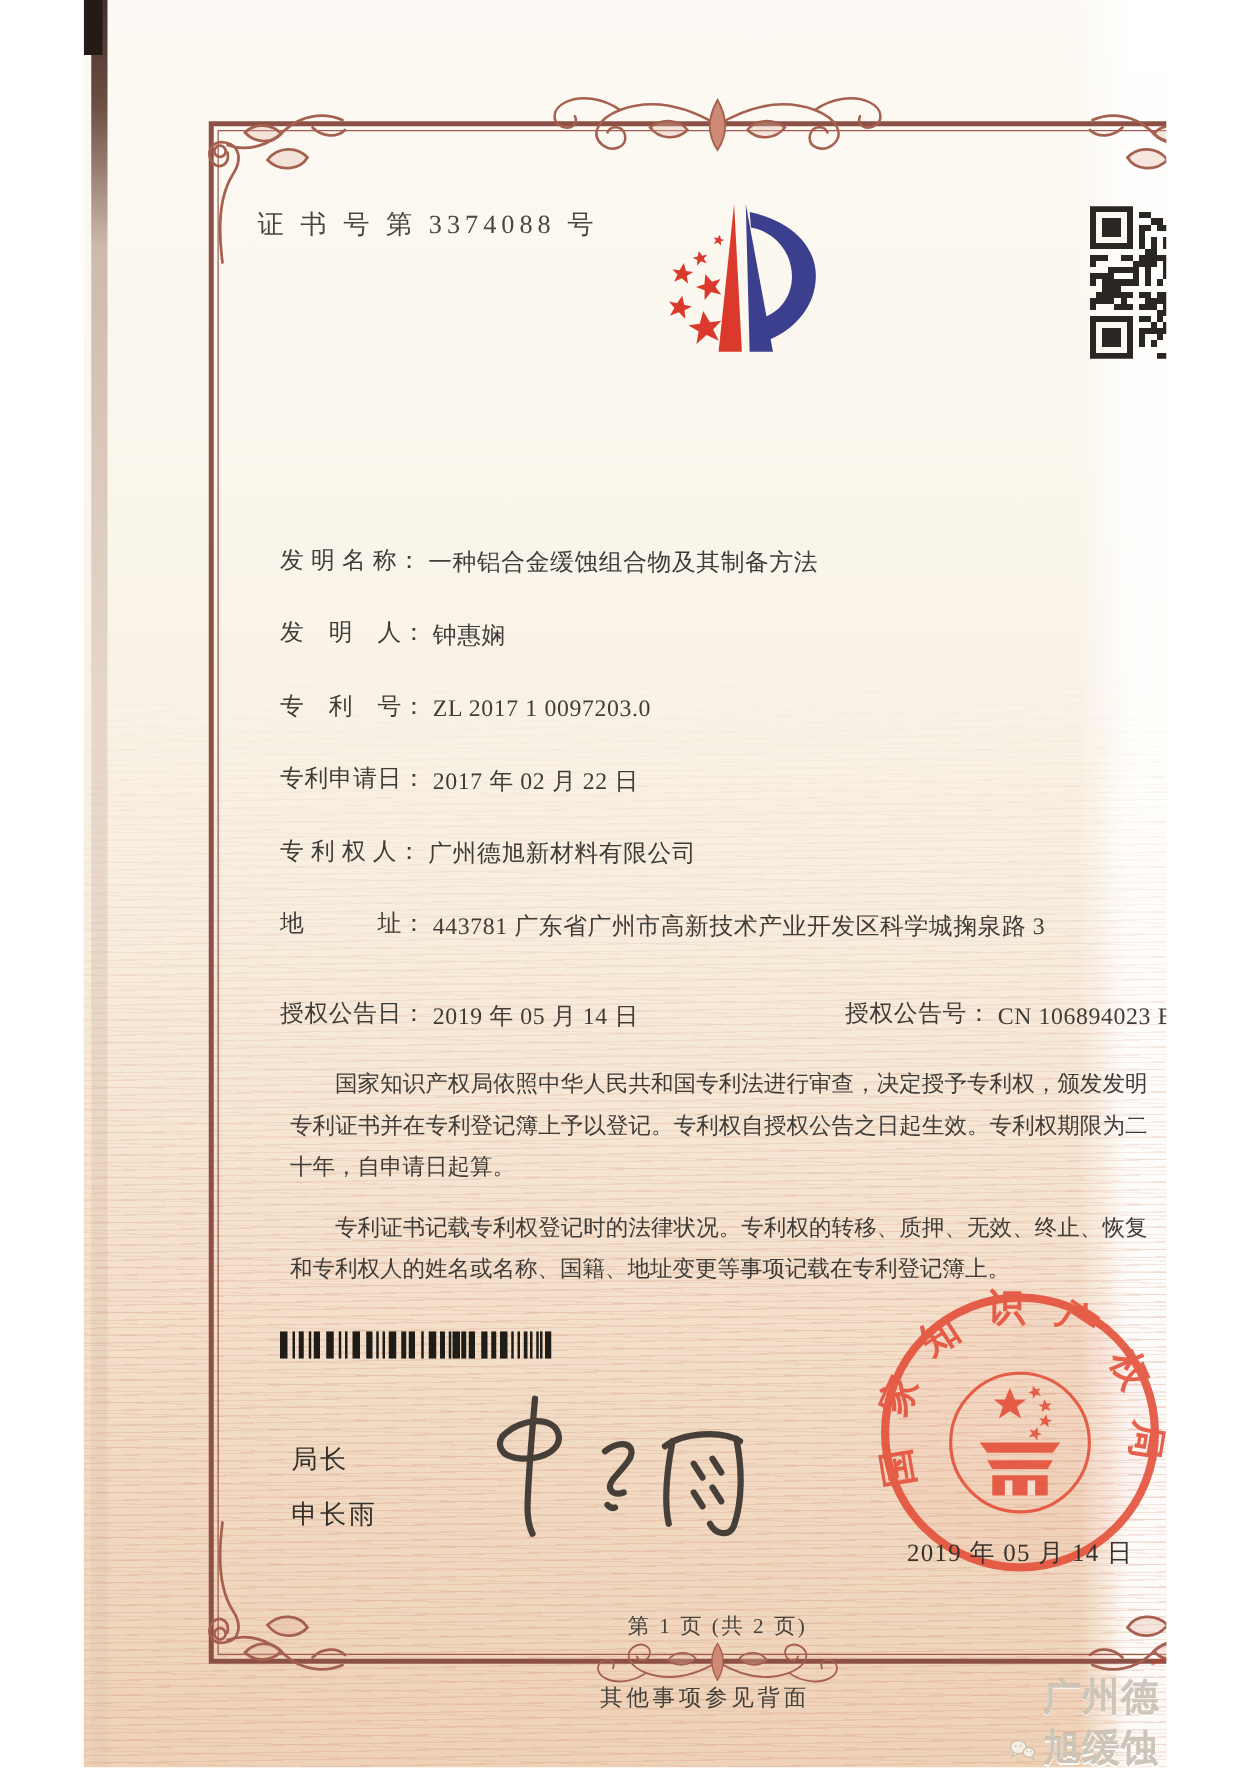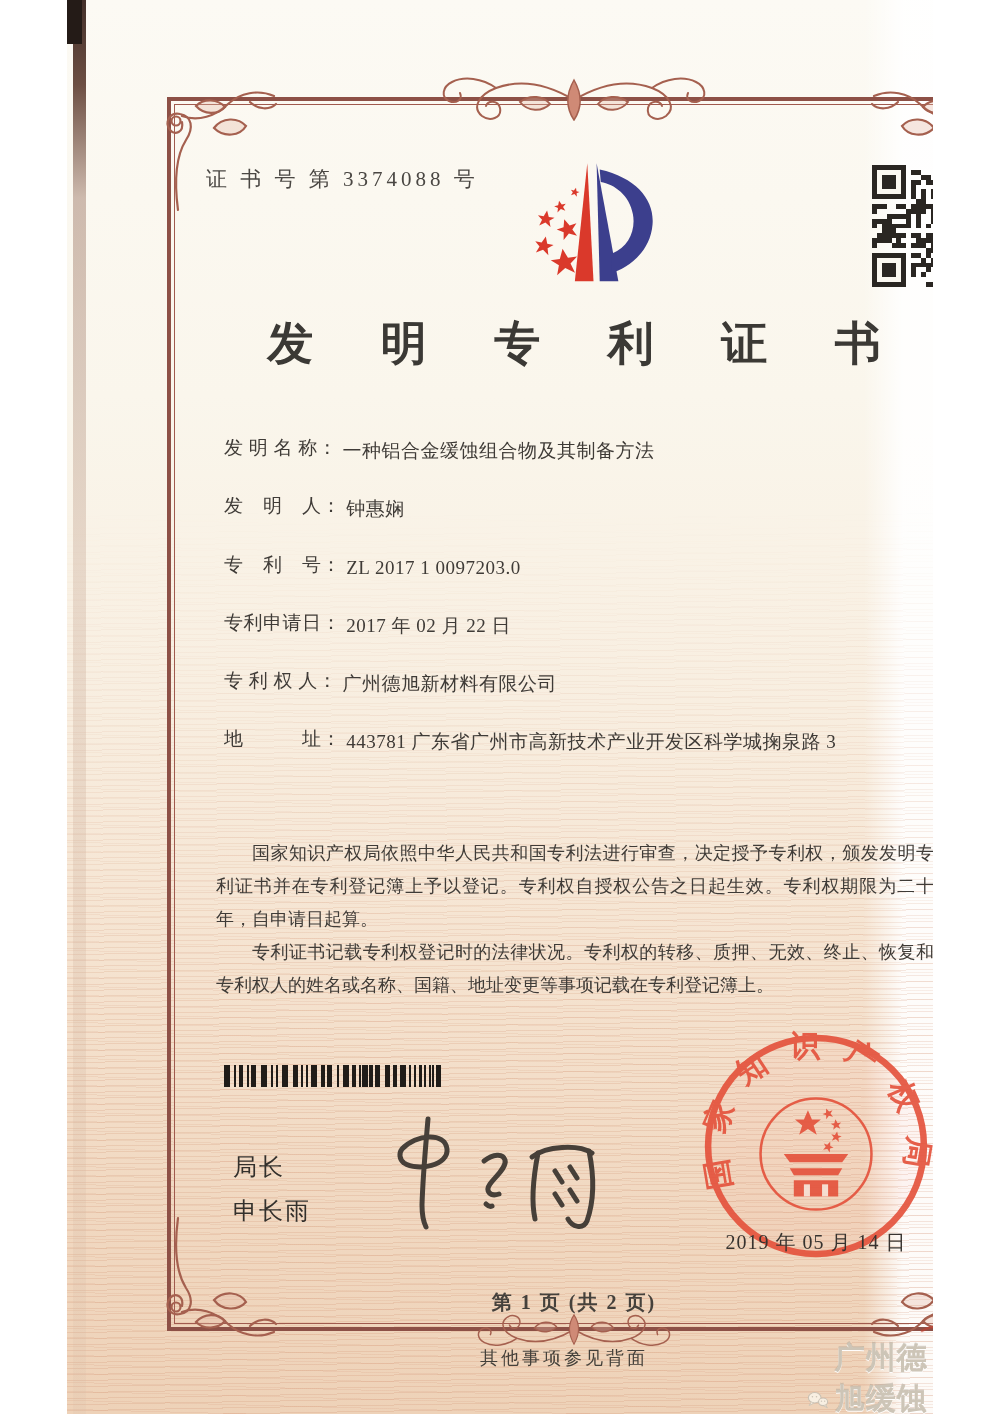--- a/index.html
+++ b/index.html
@@ -41,34 +41,34 @@
     font-size:46px;font-weight:600;color:#3b3935;letter-spacing:28px;padding-left:28px;box-sizing:border-box;}
 
   .f-row{position:absolute;left:53px;width:714px;font-size:19px;color:#3f3b37;letter-spacing:.5px;}
   .f-label{display:inline-block;vertical-align:top;}
   .f-value{display:inline-block;vertical-align:top;max-width:560px;line-height:1.65;}
   .vline{display:block;}
   .r1{top:334px}.r2{top:392px}.r3{top:451px}.r4{top:509px}.r5{top:567px}.r6{top:625px}.r7{top:697px}
   .grant-no{position:absolute;left:452px;top:0;white-space:nowrap;}
 
   .paras{position:absolute;left:45px;top:736px;width:718px;font-size:18px;line-height:33px;color:#3f3b37;}
-  .paras p{margin:0;text-indent:2em;text-align:justify;}
+  .paras p{margin:16px;text-indent:2em;text-align:justify;font-family:Liberation Mono, monospace;}
 
   .barcode{position:absolute;left:53px;top:964px;width:250px;height:22px;display:flex;align-items:stretch;overflow:hidden;}
   .barcode .b{height:100%;flex:0 0 auto;background:#201c18;}
   .barcode .s{height:100%;flex:0 0 auto;}
 
-  .signer{position:absolute;left:62px;top:1044px;font-size:24px;color:#33302c;letter-spacing:2px;line-height:44px;}
+  .signer{position:absolute;left:62px;top:1044px;font-size:21px;color:#33302c;letter-spacing:2px;line-height:44px;}
   .signer div{white-space:nowrap;}
   .signature{position:absolute;left:195px;top:1008px;}
 
   .seal{position:absolute;left:528px;top:928px;opacity:.9;}
   .seal-date{position:absolute;left:528px;top:1128px;width:234px;text-align:center;
     font-size:20px;color:#37332f;letter-spacing:1px;}
-  .page-info{position:absolute;left:0;top:1188px;width:100%;text-align:center;font-size:20px;color:#45413c;letter-spacing:2px;font-weight:bold;}
+  .page-info{position:absolute;left:0;top:1188px;width:100%;text-align:center;font-size:17px;color:#45413c;letter-spacing:2px;}
 
   .back-note{position:absolute;left:413px;top:1346px;font-size:18px;color:#44403a;letter-spacing:3px;}
   .watermark{position:absolute;left:740px;top:1338px;display:flex;align-items:center;gap:6px;}
   .wm-text{font-size:30px;font-weight:700;color:#cdc5b7;letter-spacing:1px;
     text-shadow:0 1px 0 rgba(255,255,255,.95), 0 -1px 0 rgba(150,140,125,.35);}
   .red-mark{position:absolute;left:853px;top:1318px;opacity:.55;}
 </style>
 </head>
 <body>
 
@@ -357,21 +357,20 @@
         <rect x="1" y="1" width="5" height="5" fill="#fbf8f1"></rect>
         <rect x="2" y="2" width="3" height="3" fill="#2a2622"></rect>
         <rect x="18" y="0" width="7" height="7" fill="#2a2622"></rect>
         <rect x="19" y="1" width="5" height="5" fill="#fbf8f1"></rect>
         <rect x="20" y="2" width="3" height="3" fill="#2a2622"></rect>
         <rect x="0" y="18" width="7" height="7" fill="#2a2622"></rect>
         <rect x="1" y="19" width="5" height="5" fill="#fbf8f1"></rect>
         <rect x="2" y="20" width="3" height="3" fill="#2a2622"></rect>
       </svg>
 
-    <h1 class="title">发 明 专 利 证 书</h1>
 
     <div class="f-row r1">
       <span class="f-label">发 明 名 称：</span>
       <span class="f-value">一种铝合金缓蚀组合物及其制备方法</span>
     </div>
     <div class="f-row r2">
       <span class="f-label">发　明　人：</span>
       <span class="f-value">钟惠娴</span>
     </div>
     <div class="f-row r3">
@@ -383,20 +382,28 @@
       <span class="f-value">2017 年 02 月 22 日</span>
     </div>
     <div class="f-row r5">
       <span class="f-label">专 利 权 人：</span>
       <span class="f-value">广州德旭新材料有限公司</span>
     </div>
     <div class="f-row r6">
       <span class="f-label">地　　　址：</span>
       <span class="f-value">
         <span class="vline">443781 广东省广州市高新技术产业开发区科学城掬泉路 3</span>
+      </span>
+    </div>
+    <div class="f-row r7">
+      <span class="f-label">授权公告日：</span>
+      <span class="f-value">2019 年 05 月 14 日</span>
+      <span class="grant-no">
+        <span class="f-label">授权公告号：</span>
+        <span class="f-value">CN 106894023 B</span>
       </span>
     </div>
 
     <div class="paras">
       <p>国家知识产权局依照中华人民共和国专利法进行审查，决定授予专利权，颁发发明专利证书并在专利登记簿上予以登记。专利权自授权公告之日起生效。专利权期限为二十年，自申请日起算。</p>
       <p>专利证书记载专利权登记时的法律状况。专利权的转移、质押、无效、终止、恢复和专利权人的姓名或名称、国籍、地址变更等事项记载在专利登记簿上。</p>
     </div>
 
     <div id="barcode" class="barcode">
         <div class="b" style="width: 5.7px;"></div>

